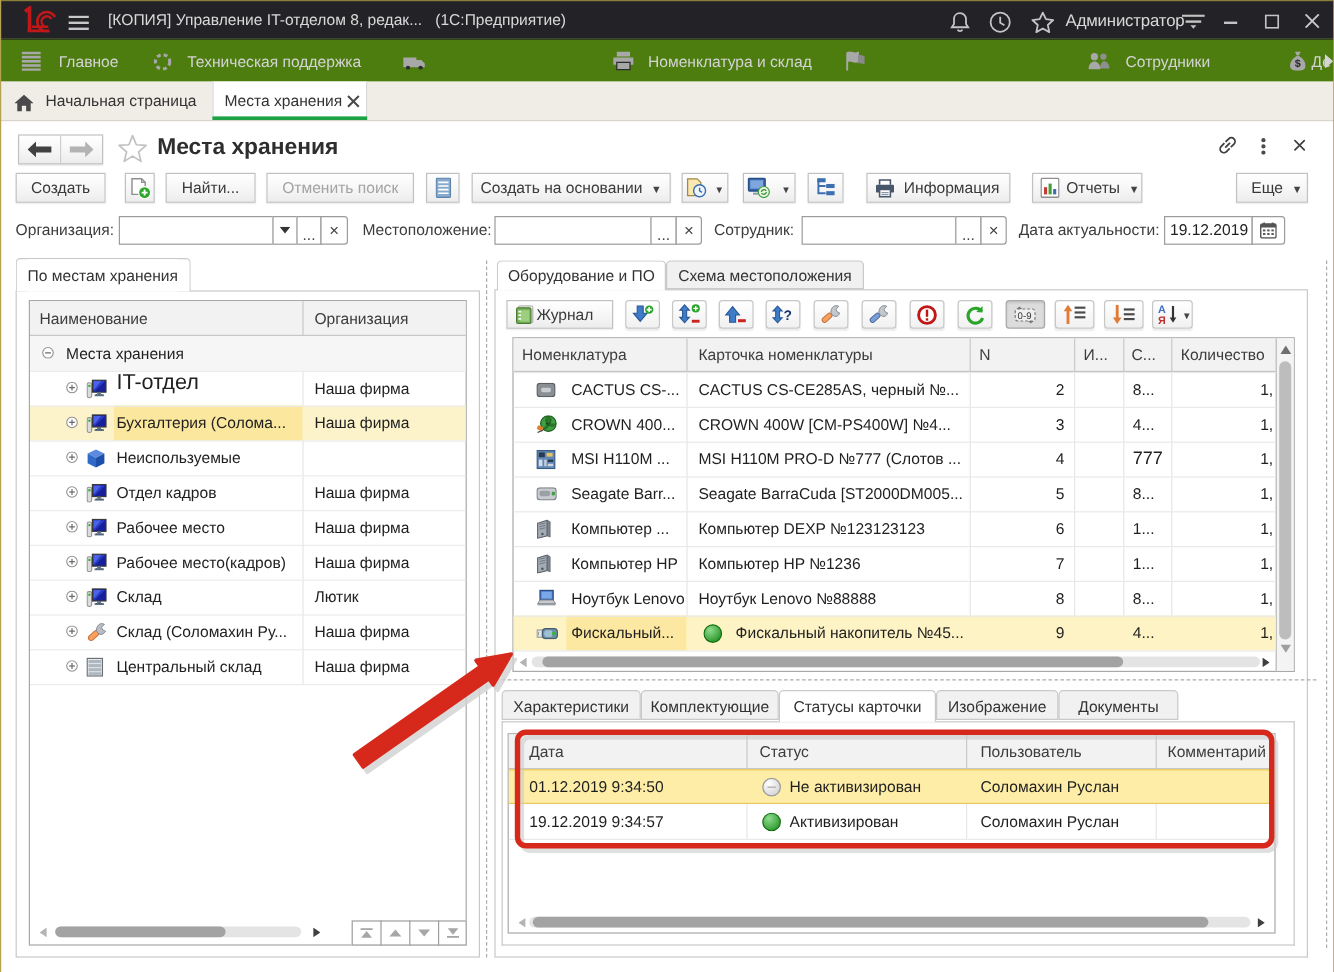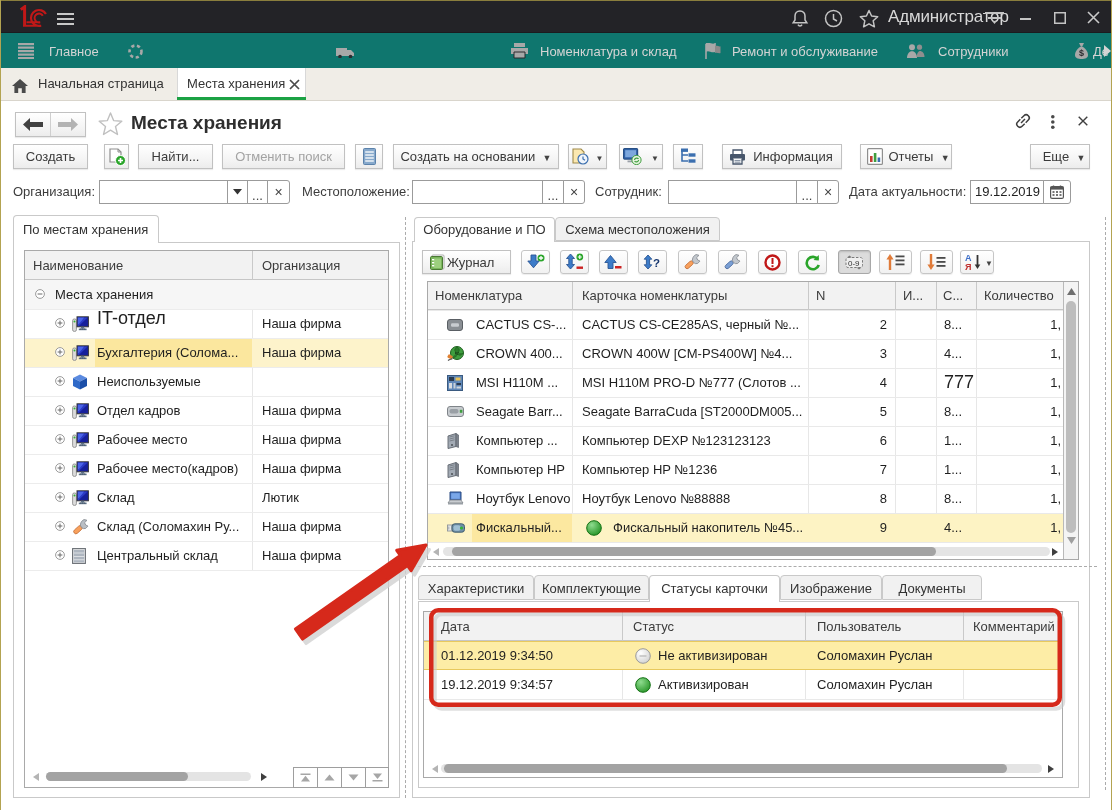--- a/index.html
+++ b/index.html
@@ -1,19 +1,19 @@
 <!DOCTYPE html>
 <html><head><meta charset="utf-8">
 <style>
 *{margin:0;padding:0;box-sizing:border-box}
 html,body{width:1112px;height:810px;overflow:hidden}
 body{font-family:"Liberation Sans",sans-serif;background:#fff;position:relative;font-size:13px;color:#1f1f1f}
 .abs{position:absolute}
 .titlebar{left:0;top:0;width:1112px;height:32px;background:#232327;border-top:1px solid #8a7e3d}
-.menubar{left:0;top:32px;width:1112px;height:36px;background:#0f766e;border-top:1px solid #1b1b1e}
+.menubar{left:0;top:32px;width:1112px;height:36px;background:#4d7c0f;border-top:1px solid #1b1b1e}
 .tabbar{left:0;top:68px;width:1112px;height:32px;background:#f0ede7}
 .oliveL{left:0;top:0;width:1px;height:810px;background:#b3a351;z-index:99}
 .oliveR{left:1111px;top:0;width:1px;height:810px;background:#b3a351;z-index:99}
 .dtxt{color:#d9d9d9;font-size:13px;line-height:32px}
 .mtxt{color:#d4d4d4;font-size:13px;line-height:35px}
 .btn{position:absolute;border:1px solid #c1c1c1;border-radius:0;background:linear-gradient(#ffffff,#f3f3f3 70%,#ececec);color:#3a3a3a;font-size:13px;text-align:center;box-shadow:0 1px 1px rgba(0,0,0,0.08)}
 .btn.dis{color:#a3a3a3}
 .inp{position:absolute;border:1px solid #9b9b9b;background:#fff;height:24px}
 .seg{position:absolute;border:1px solid #9b9b9b;background:#fff;height:24px;text-align:center;color:#444;display:flex;align-items:center;justify-content:center}
 .lbl{position:absolute;font-size:13px;color:#3c3c3c;line-height:24px}
@@ -39,33 +39,34 @@
       <path d="M29.93 9 A8 8 0 1 0 25.07 20.73 L7 20.73" fill="none" stroke="#c01818" stroke-width="2.2"></path>
       <path d="M26.81 10.8 A4.4 4.4 0 1 0 24.14 17.25 L10.5 17.25" fill="none" stroke="#c01818" stroke-width="2"></path>
     </svg>
  <svg class="abs" style="left:57px;top:12px" width="18" height="12">
       <g fill="#c8c8c8">
         <rect width="17" height="2"></rect>
         <rect y="5" width="17" height="2"></rect>
         <rect y="10" width="17" height="2"></rect>
       </g>
     </svg>
+ <div class="abs dtxt" style="left:90px;top:0">[КОПИЯ] Управление IT-отделом 8, редак...&nbsp;&nbsp;&nbsp;(1С:Предприятие)</div>
  <svg class="abs" style="left:791px;top:9px" width="18" height="17" viewBox="0 0 18 17">
       <path d="M9 1 C5.7 1 4 3.4 4 6 L4 10 L2.2 12.7 L15.8 12.7 L14 10 L14 6 C14 3.4 12.3 1 9 1 Z" fill="none" stroke="#c4c4c4" stroke-width="1.5"></path>
       <path d="M7 14.6 a2.2 2.2 0 0 0 4 0" fill="none" stroke="#c4c4c4" stroke-width="1.5"></path>
     </svg>
  <svg class="abs" style="left:824px;top:8px" width="19" height="19" viewBox="0 0 19 19">
       <circle cx="9.5" cy="9.5" r="8" fill="none" stroke="#c4c4c4" stroke-width="1.5"></circle>
       <path d="M9.5 5 L9.5 10 L13 12" fill="none" stroke="#c4c4c4" stroke-width="1.5"></path>
       <path d="M1 6 L4 9 M1 6 L-1 9" stroke="#232327" stroke-width="0"></path>
     </svg>
  <svg class="abs" style="left:859px;top:8px" width="20" height="19" viewBox="0 0 20 19">
       <path d="M10 1.5 L12.6 7 L18.7 7.7 L14.2 11.8 L15.4 17.8 L10 14.8 L4.6 17.8 L5.8 11.8 L1.3 7.7 L7.4 7 Z" fill="none" stroke="#c4c4c4" stroke-width="1.5" stroke-linejoin="round"></path>
     </svg>
- <div class="abs dtxt" style="left:888px;top:0;font-size:17px;letter-spacing:-0.15px">Администратор</div>
+ <div class="abs dtxt" style="left:888px;top:0;font-size:14px;letter-spacing:-0.15px">Администратор</div>
  <svg class="abs" style="left:985px;top:11px" width="19" height="13">
       <rect width="19" height="2" fill="#c4c4c4"></rect>
       <rect x="3" y="5" width="13" height="2" fill="#c4c4c4"></rect>
       <path d="M7 9 L12 9 L9.5 12 Z" fill="#c4c4c4"></path>
     </svg>
  <div class="abs" style="left:1020px;top:17px;width:11px;height:2px;background:#c4c4c4"></div>
  <svg class="abs" style="left:1054px;top:11px" width="12" height="12">
       <rect x="0.75" y="0.75" width="10.5" height="10.5" fill="none" stroke="#c4c4c4" stroke-width="1.5"></rect>
     </svg>
  <svg class="abs" style="left:1087px;top:10px" width="13" height="13">
@@ -80,36 +81,36 @@
         <rect y="3.5" width="16" height="2.2"></rect>
         <rect y="7" width="16" height="2.2"></rect>
         <rect y="10.5" width="16" height="2.2"></rect>
         <rect y="14" width="16" height="2.2"></rect>
       </g>
     </svg>
  <div class="abs mtxt" style="left:49px;top:1px">Главное</div>
  <svg class="abs" style="left:128px;top:11px" width="15" height="15" viewBox="0 0 15 15">
       <circle cx="7.5" cy="7.5" r="6" fill="none" stroke="#a8a8a8" stroke-width="2.6" stroke-dasharray="3.2 2.6"></circle>
     </svg>
+ <div class="abs mtxt" style="left:156px;top:1px">Техническая поддержка</div>
  <svg class="abs" style="left:336px;top:12px" width="19" height="13">
       <path d="M0 3 L11 3 L11 11 L0 11 Z M11 5 L15 5 L18 8 L18 11 L11 11" fill="#a8a8a8"></path>
       <circle cx="4" cy="11.5" r="1.8" fill="#2b2b2f"></circle>
       <circle cx="14.5" cy="11.5" r="1.8" fill="#2b2b2f"></circle>
     </svg>
  <svg class="abs" style="left:511px;top:10px" width="17" height="16">
       <path d="M3 0 L14 0 L14 4 L3 4 Z" fill="#a8a8a8"></path>
       <path d="M0 5 L17 5 L17 11 L0 11 Z" fill="#a8a8a8"></path>
       <path d="M3 9 L14 9 L14 15 L3 15 Z" fill="#a8a8a8" stroke="#2b2b2f" stroke-width="1"></path>
     </svg>
  <div class="abs mtxt" style="left:540px;top:1px">Номенклатура и склад</div>
  <svg class="abs" style="left:705px;top:10px" width="16" height="16">
       <path d="M1 16 L1 1 M1 1 C4 -1 7 3 10 1 L10 8 C7 10 4 6 1 8" fill="#a8a8a8" stroke="#a8a8a8" stroke-width="1.6"></path>
       <path d="M10 3 C12 2 14 4 15.5 3.2 L15.5 10 C14 11 12 9 10 10" fill="#8a8a8a"></path>
     </svg>
- <div class="abs mtxt" style="left:732px;top:1px">Ремонт и обслуживание</div>
  <svg class="abs" style="left:907px;top:11px" width="18" height="14">
       <circle cx="5" cy="3.2" r="3" fill="#a8a8a8"></circle>
       <path d="M0 14 C0 9 3 7.2 5 7.2 C7 7.2 10 9 10 14 Z" fill="#a8a8a8"></path>
       <circle cx="12.5" cy="3.2" r="2.6" fill="#8f8f8f"></circle>
       <path d="M9.5 13 C10 8.5 12 7 13 7 C15 7 17.5 9 17.5 13 Z" fill="#8f8f8f"></path>
     </svg>
  <div class="abs mtxt" style="left:938px;top:1px">Сотрудники</div>
  <svg class="abs" style="left:1075px;top:10px" width="13" height="16">
       <path d="M4 0 L9 0 L7.5 3 L5.5 3 Z" fill="#a8a8a8"></path>
       <path d="M6.5 3 C1 6 0 10 0 12 C0 15 3 16 6.5 16 C10 16 13 15 13 12 C13 10 12 6 6.5 3" fill="#a8a8a8"></path>
@@ -629,21 +630,21 @@
       <rect x="2" y="2" width="5" height="4" fill="#2a3a4e"></rect>
       <rect x="8.5" y="2.5" width="5" height="3" fill="#e8c25a"></rect>
       <rect x="2" y="8" width="3" height="5.5" fill="#d8dce0"></rect>
       <rect x="6.5" y="8" width="2" height="5.5" fill="#c8d0d8"></rect>
       <rect x="9.5" y="8" width="4.5" height="2" fill="#2a3a4e"></rect>
       <rect x="9.5" y="11.5" width="4.5" height="2" fill="#cfd5da"></rect>
     </svg>
  <div class="cell" style="left:476px;top:368px;width:94px;height:29px;line-height:29px;font-size:13px">MSI H110M ...</div>
  <div class="cell" style="left:582px;top:368px;width:224px;height:29px;line-height:29px;font-size:13px">MSI H110M PRO-D №777 (Слотов ...</div>
  <div class="cell" style="left:800px;top:368px;width:87px;height:29px;line-height:29px;font-size:13px;text-align:right">4</div>
- <div class="cell" style="left:944px;top:368px;width:30px;height:29px;line-height:29px;font-size:18px">777</div>
+ <div class="cell" style="left:944px;top:368px;width:30px;height:29px;line-height:29px;font-size:15px">777</div>
  <div class="cell" style="left:1020px;top:368px;width:41px;height:29px;line-height:29px;font-size:13px;text-align:right">1,</div>
  <svg class="abs" style="left:447px;top:406px" width="17" height="11" viewBox="0 0 17 11">
       <rect x="0.5" y="0.5" width="16" height="10" rx="2.5" fill="#c8ccd0" stroke="#7f8489" stroke-width="1"></rect>
       <rect x="2.5" y="3" width="9" height="4.5" rx="2" fill="#9aa0a6"></rect>
       <rect x="12.8" y="3.8" width="2.6" height="3" fill="#3f9e3f"></rect>
     </svg>
  <div class="cell" style="left:476px;top:397px;width:94px;height:29px;line-height:29px;font-size:13px">Seagate Barr...</div>
  <div class="cell" style="left:582px;top:397px;width:224px;height:29px;line-height:29px;font-size:13px">Seagate BarraCuda [ST2000DM005...</div>
  <div class="cell" style="left:800px;top:397px;width:87px;height:29px;line-height:29px;font-size:13px;text-align:right">5</div>
  <div class="cell" style="left:944px;top:397px;width:30px;height:29px;line-height:29px;font-size:13px">8...</div>

